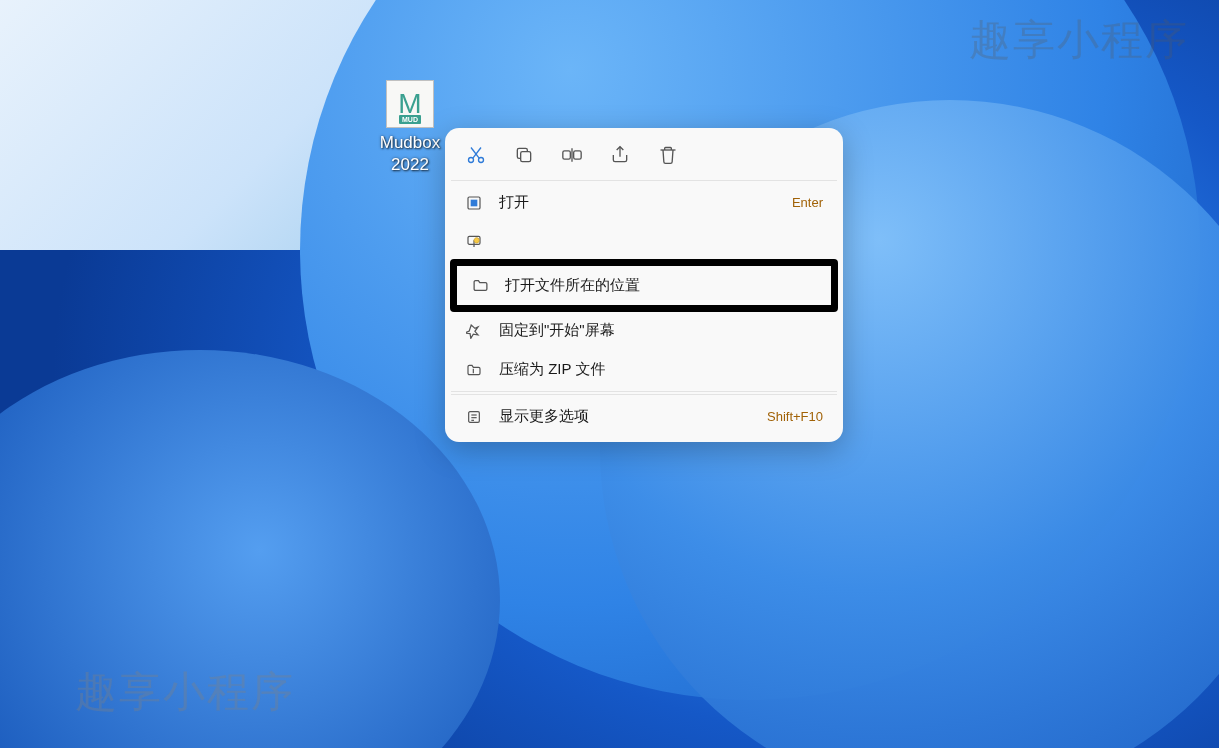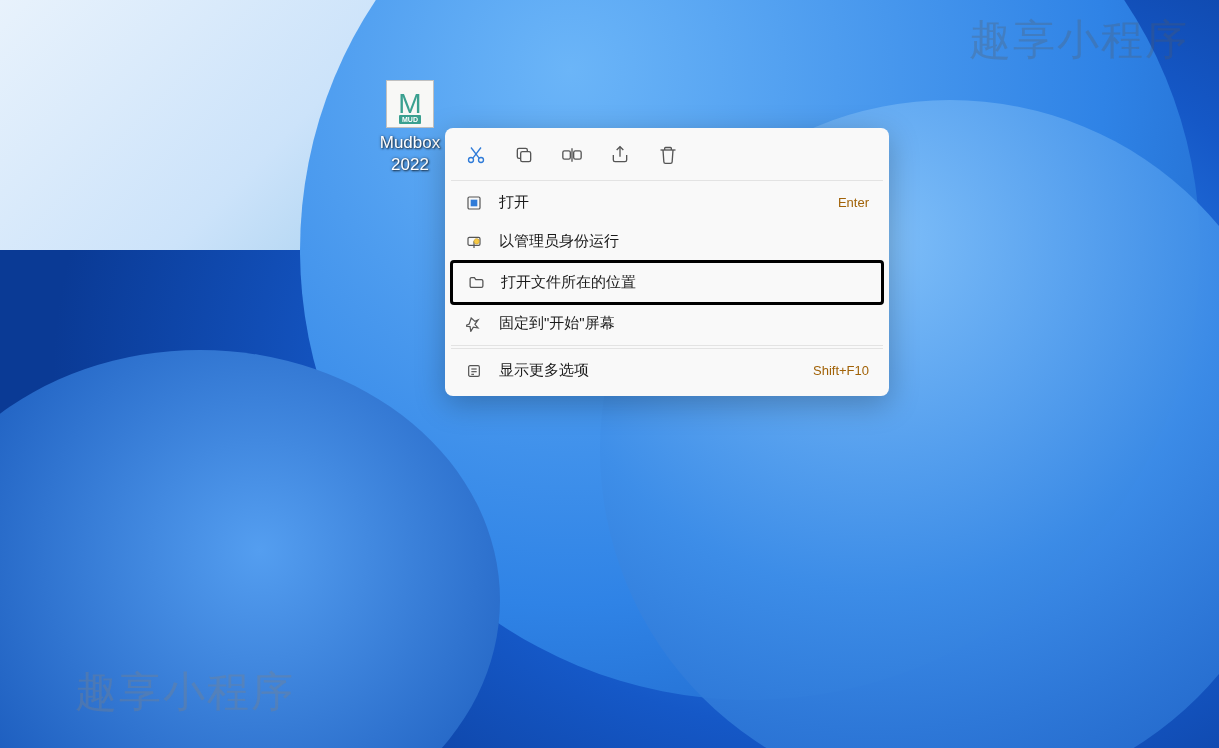--- a/index.html
+++ b/index.html
@@ -86,23 +86,23 @@
       font-size: 17px;
       text-align: center;
       text-shadow: 1px 1px 2px rgba(0,0,0,0.7), 0 0 3px rgba(0,0,0,0.5);
       line-height: 1.3;
     }
 
     .context-menu {
       position: absolute;
       left: 445px;
       top: 128px;
-      width: 444px;
+      width: 398px;
       background: #f9f9f9;
-      border-radius: 8px;
+      border-radius: 14px;
       box-shadow: 0 8px 30px rgba(0,0,0,0.25);
       padding: 6px;
       z-index: 10;
     }
     .toolbar {
       display: flex;
       gap: 26px;
       padding: 10px 14px 12px 14px;
     }
     .toolbar-icon {
@@ -125,21 +125,21 @@
       align-items: center;
       padding: 10px 14px;
       border-radius: 4px;
       cursor: pointer;
       font-size: 15px;
       color: #1a1a1a;
       gap: 16px;
       position: relative;
     }
     .menu-item.highlighted {
-      border: 3px solid #000000;
+      border: 7px solid #000000;
       margin: -1px;
     }
     .menu-icon {
       width: 18px;
       height: 18px;
       display: flex;
       align-items: center;
       justify-content: center;
       color: #555;
       flex-shrink: 0;
@@ -239,41 +239,49 @@
   </div>
 
   <div class="menu-item">
     <span class="menu-icon">
       <svg width="16" height="16" viewBox="0 0 24 24" fill="none" stroke="currentColor" stroke-width="1.8">
           <rect x="3" y="5" width="18" height="12" rx="2"></rect>
           <path d="M12 11 L12 21"></path>
           <path d="M12 11 a4 4 0 1 0 0 -0.01" fill="#f7c945" stroke="#c79b20" stroke-width="1"></path>
         </svg>
     </span>
-    <span class="menu-label">以管理员身份运行</span>
   </div>
 
   <div class="menu-item highlighted">
     <span class="menu-icon">
       <svg width="17" height="17" viewBox="0 0 24 24" fill="none" stroke="currentColor" stroke-width="1.8">
           <path d="M3 7a2 2 0 0 1 2-2h4l2 3h8a2 2 0 0 1 2 2v7a2 2 0 0 1-2 2H5a2 2 0 0 1-2-2V7z"></path>
         </svg>
     </span>
     <span class="menu-label">打开文件所在的位置</span>
   </div>
 
   <div class="menu-item">
     <span class="menu-icon">
       <svg width="16" height="16" viewBox="0 0 24 24" fill="none" stroke="currentColor" stroke-width="1.8">
           <path d="M12 2l3 7h5l-7 4 2 7-6-4-6 4 2-7-7-4h7.5z" transform="rotate(-25 12 12)"></path>
         </svg>
     </span>
     <span class="menu-label">固定到"开始"屏幕</span>
   </div>
 
+  <div class="menu-item">
+    <span class="menu-icon">
+      <svg width="16" height="16" viewBox="0 0 24 24" fill="none" stroke="currentColor" stroke-width="1.8">
+          <path d="M3 7a2 2 0 0 1 2-2h4l2 3h8a2 2 0 0 1 2 2v7a2 2 0 0 1-2 2H5a2 2 0 0 1-2-2V7z"></path>
+          <line x1="11" y1="10" x2="11" y2="17"></line>
+        </svg>
+    </span>
+    <span class="menu-label">压缩为 ZIP 文件</span>
+  </div>
 
 
 
   <div class="menu-divider"></div>
 
 
   <div class="menu-divider"></div>
 
   <div class="menu-item">
     <span class="menu-icon">

